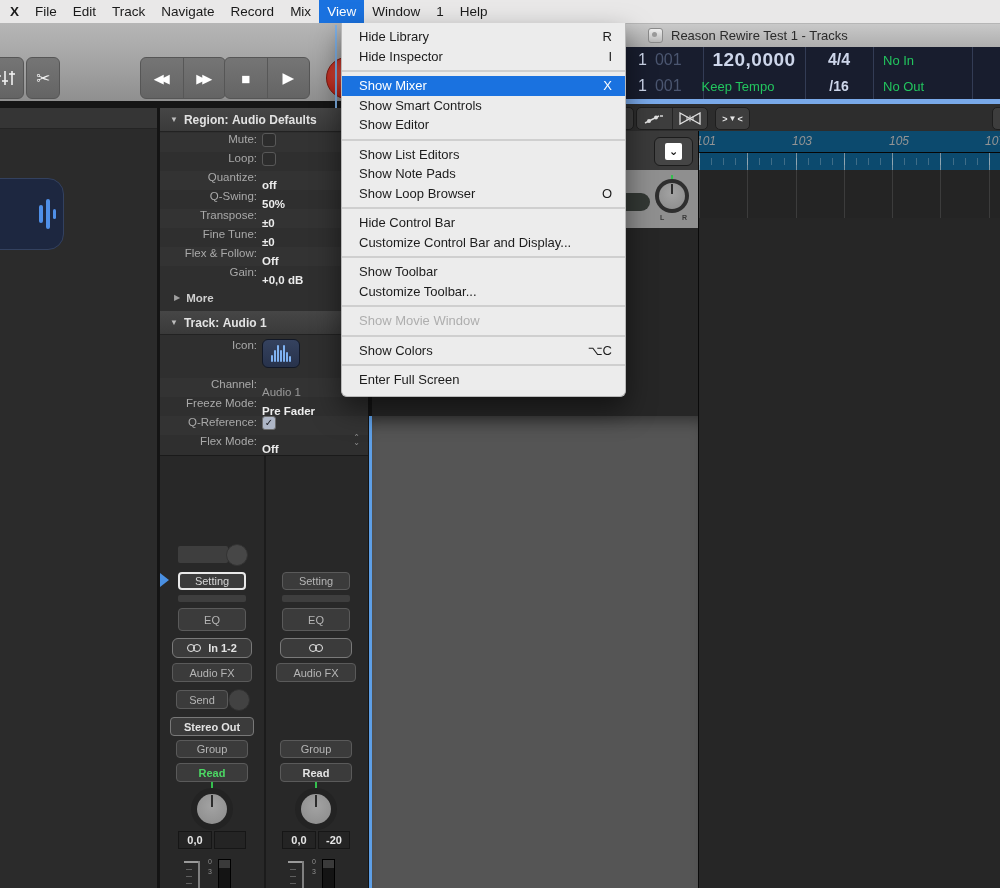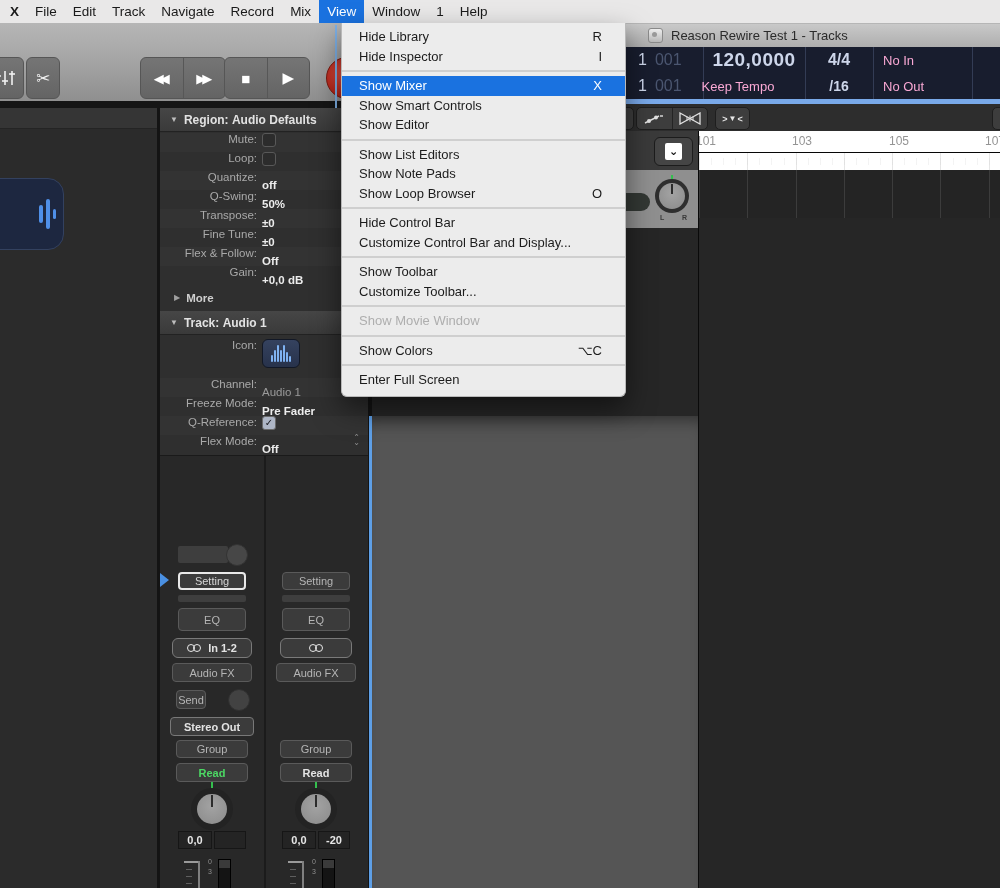--- a/index.html
+++ b/index.html
@@ -41,40 +41,40 @@
      background:linear-gradient(#cacaca,#aeaeae);border-bottom:1px solid #8c8c8c;
      display:flex;align-items:center;color:#2b2b2b;font-size:13px;}
   #doc-icon{width:13px;height:13px;margin-left:22px;margin-right:8px;border-radius:3px;
      background:linear-gradient(#ededed,#b9b9b9);border:1px solid #8a8a8a;position:relative;}
   #doc-icon:after{content:"";position:absolute;left:3px;top:3px;width:5px;height:5px;border-radius:50%;background:#9a9a9a;}
   #lcd{left:626px;top:47px;width:374px;height:52px;background:#181d2e;color:#cdd6ea;}
   .lcd-div{position:absolute;top:0;width:1px;height:52px;background:#333c55;}
   .lcd-cell{position:absolute;height:26px;display:flex;align-items:center;}
   .dim{color:#4b5670;}
   #lcd-tempo{font-size:19px;font-weight:bold;letter-spacing:.5px;}
-  .lcd-md{font-size:13px;color:#f9a8d4;}
+  .lcd-md{font-size:13px;color:#22c55e;}
   #bluestrip{left:626px;top:99px;width:374px;height:5px;background:#79a9e9;}
 
   
   #rtoolbar{left:626px;top:104px;width:374px;height:27px;background:#2d2d2d;}
   .rbtn{position:absolute;top:3px;height:21px;background:#3d3d3d;border:1px solid #1e1e1e;border-radius:5px;
         display:flex;align-items:center;justify-content:center;color:#e8e8e8;}
   #rb-edge{left:-6px;width:12px;}
   #rb-group{left:10px;width:70px;padding:0;}
   .rb-cell{width:35px;height:100%;display:flex;align-items:center;justify-content:center;}
   .rb-cell + .rb-cell{border-left:1px solid #242424;}
   #rb-catch{left:89px;width:33px;font-size:9px;letter-spacing:0;}
   #rb-right{left:366px;width:14px;}
   #theader-top{left:626px;top:131px;width:72px;height:39px;background:#3a3a3a;border-bottom:1px solid #141414;}
   #hdr-dd{position:absolute;left:28px;top:6px;width:37px;height:27px;background:#454545;
           border:1px solid #1c1c1c;border-radius:6px;display:flex;align-items:center;justify-content:center;}
   #hdr-dd .sq{width:17px;height:17px;background:#fff;border-radius:2px;display:flex;align-items:center;justify-content:center;
           color:#111;font-size:11px;font-weight:bold;line-height:1;}
-  #ruler{left:698px;top:131px;width:302px;height:39px;background:#ffffff;overflow:hidden;
-         border-left:1px solid #080808;}
+  #ruler{left:698px;top:131px;width:302px;height:39px;background:#0c4a6e;overflow:hidden;
+         border-left:1px solid #080808;font-style:italic;}
   .rnum{position:absolute;top:3px;font-size:12px;color:#949494;}
   #rticks{position:absolute;left:0;top:21px;width:302px;height:17px;border-top:1px solid #060606;
      background-image:
        repeating-linear-gradient(90deg, rgba(210,210,210,.55) 0 1px, transparent 1px 48.3px),
        repeating-linear-gradient(90deg, rgba(210,210,210,.26) 0 1px, transparent 1px 12.075px);
      background-size:100% 100%, 100% 7px;
      background-position:0 0, 0 5px;
      background-repeat:repeat, repeat-x;}
   #theader-knob{left:626px;top:170px;width:72px;height:58px;background:#8f8f8f;overflow:hidden;}
   #tk-pill{position:absolute;left:-12px;top:23px;width:36px;height:18px;border-radius:9px;background:#333834;}
@@ -151,21 +151,21 @@
 
   
   #grayarea{left:372px;top:416px;width:326px;height:472px;background:#555555;
      box-shadow:inset 0 14px 16px -10px rgba(0,0,0,.45);z-index:5;}
   #blueline{left:369px;top:416px;width:3px;height:472px;background:#5e9fe6;z-index:6;}
 
   
   #vmenu{left:341px;top:23px;width:285px;background:#ececec;border:1px solid #b9b9b9;border-top:none;
      border-radius:0 0 6px 6px;box-shadow:0 12px 28px rgba(0,0,0,.5);z-index:80;
      padding:4px 0 6px 0;font-size:13px;color:#1c1c1c;box-sizing:border-box;}
-  .mi{height:19.5px;display:flex;align-items:center;padding:0 23px 0 17px;}
+  .mi{height:19.5px;display:flex;align-items:center;padding:0 13px 0 17px;}
   .mi .sc{margin-left:auto;}
   .mi.hl{background:#1a72e0;color:#fff;}
   .mi.dis{color:#aeaeae;}
   .msep{height:2px;background:#cfcfcf;margin:4px 0;}
 
   svg{display:block;}
 </style>
 </head>
 <body>
 
@@ -421,21 +421,21 @@
       <div class="thinbar" style="left:18px;top:139px;width:68px"></div>
       <div class="sbtn" style="left:18px;top:152px;width:68px;height:23px">EQ</div>
       <div class="sbtn" style="left:12px;top:182px;width:80px;height:20px;border-radius:6px;border-color:#7a7a7a;gap:6px">
         <span class="stereo-ic">
             <span></span>
             <span></span>
           </span>
         <span class="whitetxt">In 1-2</span>
       </div>
       <div class="sbtn" style="left:12px;top:207px;width:80px;height:19px">Audio FX</div>
-      <div class="sbtn" style="left:16px;top:234px;width:30px;height:19px">Send</div>
+      <div class="sbtn" style="left:16px;top:234px;width:52px;height:19px">Send</div>
       <div class="knob-ring" style="left:68px;top:233px;width:20px;height:20px;background:#424242;border:1px solid #303030"></div>
       <div class="sbtn whitetxt" style="left:10px;top:261px;width:84px;height:19px;border-color:#787878">Stereo Out</div>
       <div class="sbtn" style="left:16px;top:284px;width:72px">Group</div>
       <div class="sbtn greentxt" style="left:16px;top:307px;width:72px;height:19px">Read</div>
       <div class="knob-tick" style="left:51px;top:326px;height:6px"></div>
       <div class="knob-ring" style="left:31px;top:332px;width:42px;height:42px;background:#232323"></div>
       <div class="knob-face" style="left:37px;top:338px;width:30px;height:30px"></div>
       <div class="knob-ptr" style="left:51px;top:339px;height:12px"></div>
       <div class="vbox" style="left:18px;top:375px;width:34px">0,0</div>
       <div class="vbox" style="left:54px;top:375px;width:32px"></div>

